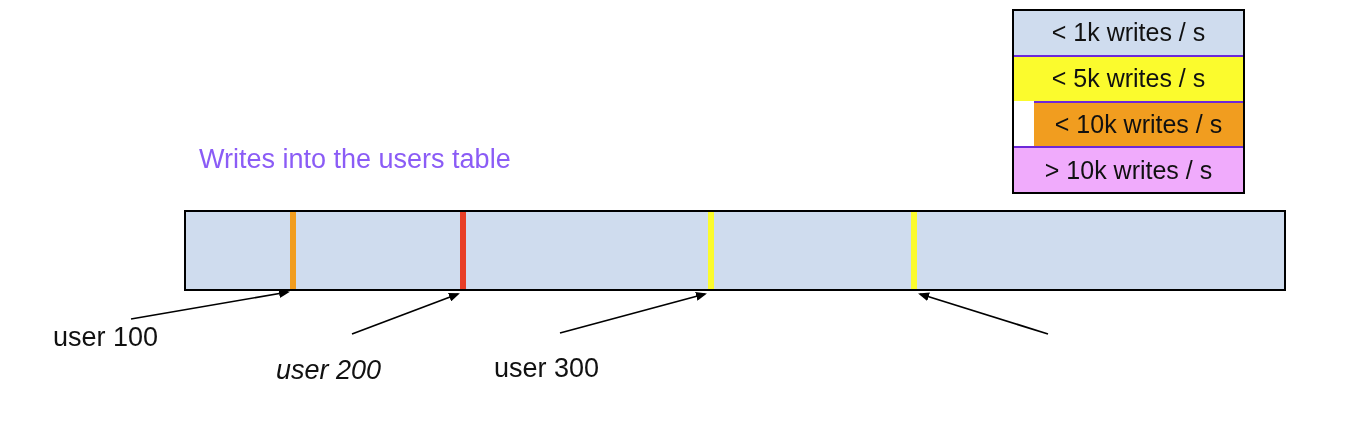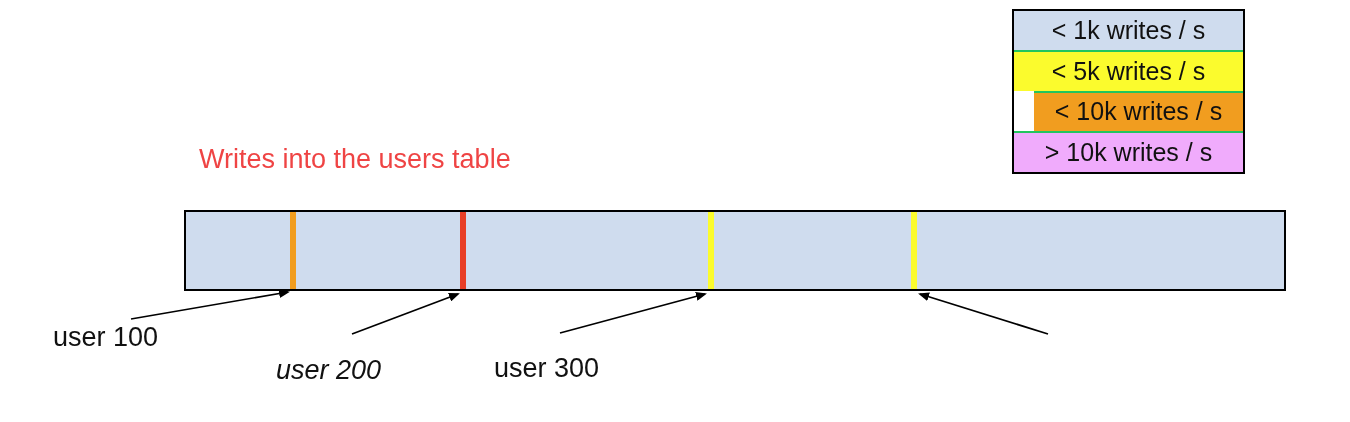--- a/index.html
+++ b/index.html
@@ -13,46 +13,46 @@
     width: 1350px;
     height: 422px;
     background: #ffffff;
     overflow: hidden;
   }
   .diagram-title {
     position: absolute;
     left: 199px;
     top: 144px;
     font-size: 27px;
-    color: #ef4444;
+    color: #8b5cf6;
     white-space: nowrap;
   }
   
   .legend {
     position: absolute;
     left: 1012px;
     top: 9px;
     width: 233px;
-    height: 165px;
+    height: 185px;
     border: 2px solid #000000;
     box-sizing: border-box;
     display: flex;
     flex-direction: column;
   }
   .legend-row {
     flex: 1 1 0;
     display: flex;
     align-items: center;
     justify-content: center;
     font-size: 25px;
     color: #111111;
     white-space: nowrap;
   }
   .legend-row + .legend-row {
-    border-top: 2px solid #22c55e;
+    border-top: 2px solid #6d28d9;
   }
   
   .users-bar {
     position: absolute;
     left: 184px;
     top: 210px;
     width: 1102px;
     height: 81px;
     border: 2px solid #000000;
     box-sizing: border-box;

